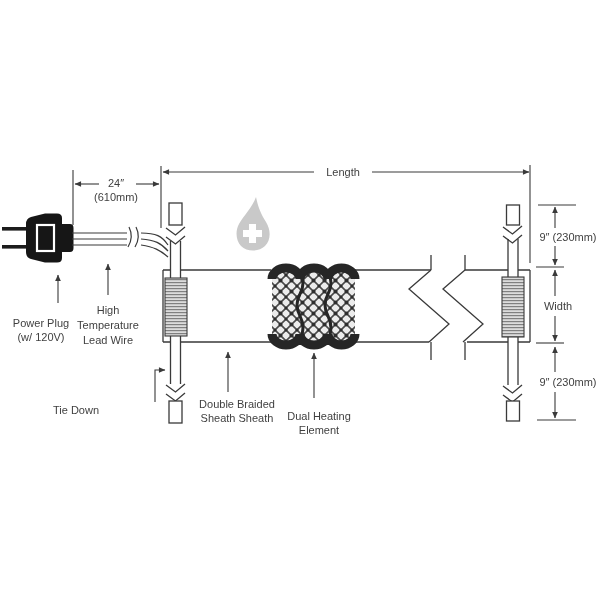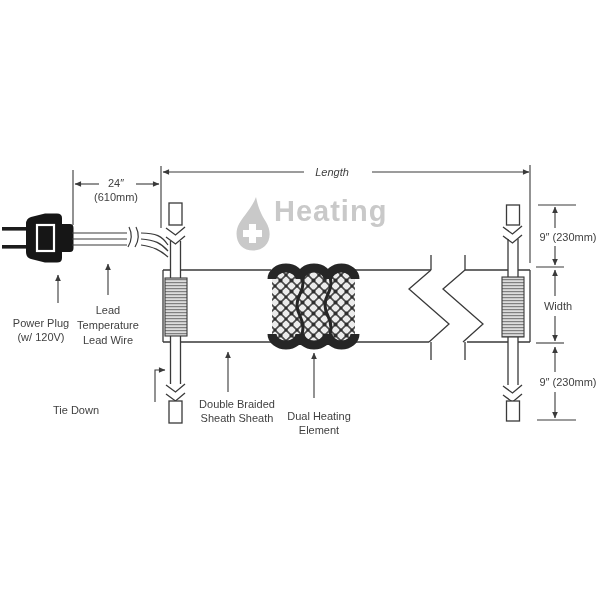--- a/index.html
+++ b/index.html
@@ -13,21 +13,20 @@
           letter-spacing:1px;color:#c9c9c9;white-space:nowrap;}
   .wm-bottom{position:absolute;left:278px;top:224px;font-size:18px;font-weight:bold;
           letter-spacing:0.5px;color:#c9c9c9;white-space:nowrap;}
   .wm-suffix{font-size:11px;font-weight:bold;letter-spacing:0;}
 </style>
 </head>
 <body>
 
 <div class="stage">
 
-  <div class="wm-top">Heating</div>
 
   <svg width="600" height="600" viewBox="0 0 600 600">
     <defs>
       <marker id="ah" viewBox="0 0 10 10" refX="8.5" refY="5" markerWidth="9" markerHeight="6.5" orient="auto-start-reverse">
         <path d="M0,1 L9,5 L0,9 z" fill="#3a3a3a"></path>
       </marker>
       <pattern id="hatch" width="4" height="3" patternUnits="userSpaceOnUse">
         <rect width="4" height="3" fill="#dcdcdc"></rect>
         <rect width="4" height="1.2" fill="#808080"></rect>
       </pattern>
@@ -142,31 +141,31 @@
       <path d="M58,303 V275" marker-end="url(#ah)"></path>
       <path d="M108,295 V264" marker-end="url(#ah)"></path>
       <path d="M155,402 V370 H165" marker-end="url(#ah)"></path>
       <path d="M228,392 V352" marker-end="url(#ah)"></path>
       <path d="M314,398 V353" marker-end="url(#ah)"></path>
     </g>
   </svg>
 
   <div class="dim" style="left:90px;top:177px;width:52px;">24″</div>
   <div class="dim" style="left:83px;top:191px;width:66px;">(610mm)</div>
-  <div class="dim" style="left:304px;top:166px;width:56px;background:#fff;font-style:italic;">Length</div>
+  <div class="dim" style="left:315px;top:166px;width:56px;background:#fff;">Length</div>
   <div class="dim" style="left:536px;top:231px;width:64px;">9″ (230mm)</div>
   <div class="dim" style="left:536px;top:300px;width:44px;">Width</div>
   <div class="dim" style="left:536px;top:376px;width:64px;">9″ (230mm)</div>
 
   <div class="lbl" style="left:7px;top:316px;width:68px;">
     <div>Power Plug</div>
     <div>(w/ 120V)</div>
   </div>
   <div class="lbl" style="left:70px;top:303px;width:76px;line-height:15px;">
-    <div>Lead</div>
+    <div>High</div>
     <div>Temperature</div>
     <div>Lead Wire</div>
   </div>
   <div class="lbl left" style="left:53px;top:403px;width:110px;">
     <div>Tie Down</div>
   </div>
   <div class="lbl" style="left:187px;top:397px;width:100px;">
     <div>Double Braided</div>
     <div>Sheath Sheath</div>
   </div>

